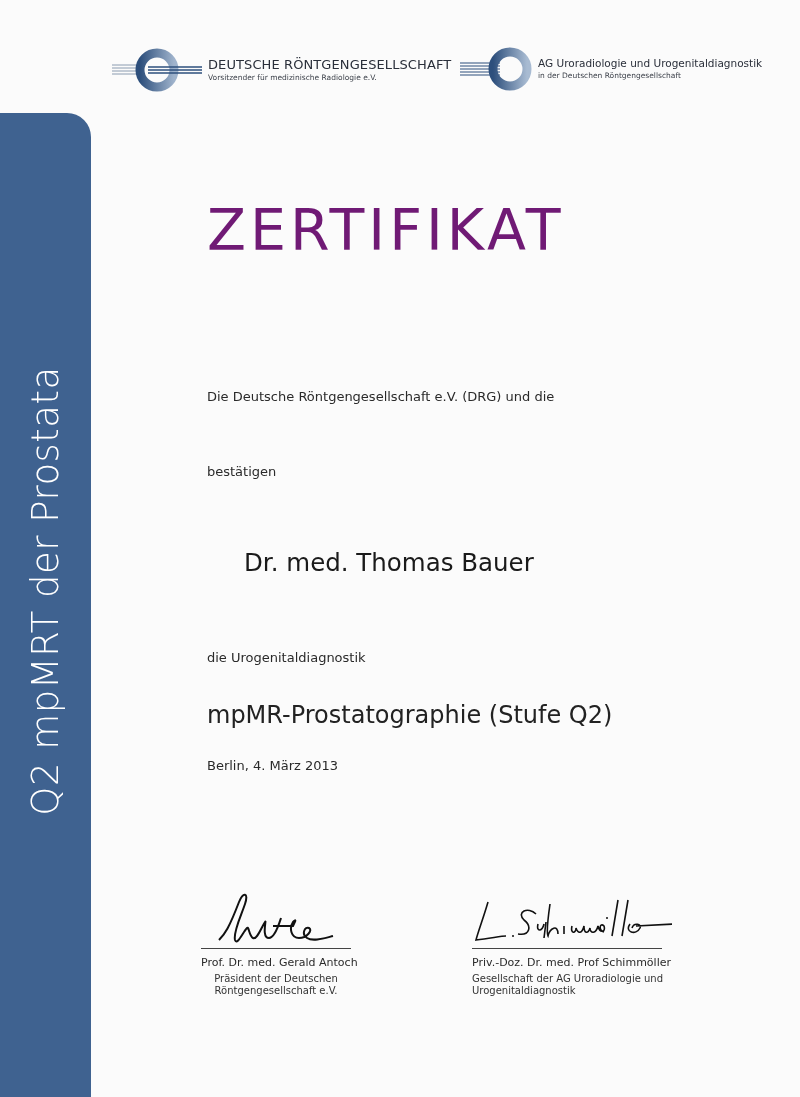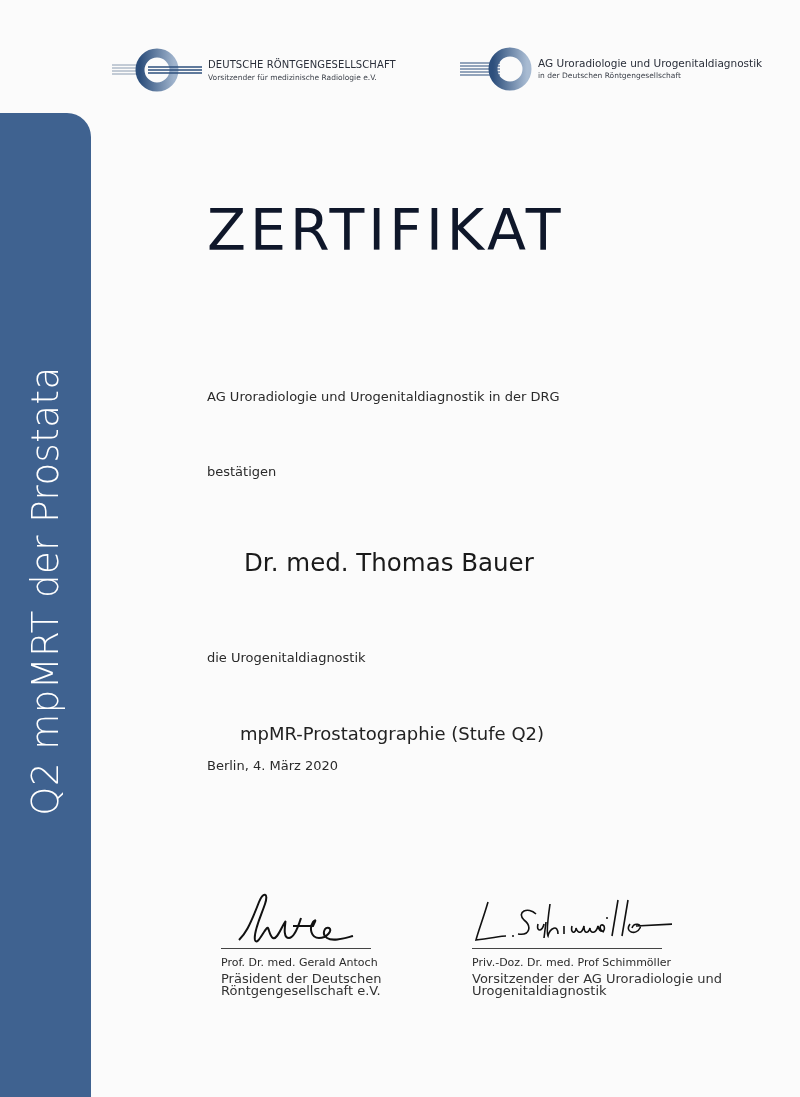--- a/index.html
+++ b/index.html
@@ -18,43 +18,43 @@
     transform:translate(-50%,-50%) rotate(-90deg);
     white-space:nowrap; color:#ffffff;
     font-family:"DejaVu Sans", sans-serif; font-size:37px; font-weight:300;
     letter-spacing:0.5px;
   }
   .logo { position:absolute; display:flex; align-items:center; }
   .logo svg { display:block; }
   .logo .txt { margin-left:6px; }
   .logo1 { left:112px; top:48px; }
   .logo2 { left:460px; top:47px; }
-  .logo1 .l1 { font-size:10px; color:#2a2f3a; letter-spacing:0.1px; line-height:15px; }
+  .logo1 .l1 { font-size:13px; color:#2a2f3a; letter-spacing:0.1px; line-height:15px; }
   .logo1 .l2 { font-size:7.5px; color:#3a3f48; line-height:12px; }
   .logo2 .l1 { font-size:10.5px; color:#2a2f3a; line-height:14px; }
   .logo2 .l2 { font-size:7.5px; color:#3a3f48; line-height:12px; }
   .title {
     position:absolute; left:207px; top:196px;
-    font-size:57px; color:#0f172a; letter-spacing:4px; font-weight:normal;
+    font-size:57px; color:#701a75; letter-spacing:4px; font-weight:normal;
     line-height:68px;
   }
   .p { position:absolute; left:207px; font-size:13px; color:#2a2a2a; line-height:24px; }
   .intro { top:385px; }
   .confirm { top:460px; }
   .name { position:absolute; left:207px; top:548px; font-size:24.5px; color:#1a1a1a;margin-left:37px; }
   .spez { top:646px; }
-  .program { position:absolute; left:207px; top:723px; font-size:18px; color:#222;margin-left:33px; }
+  .program { position:absolute; left:207px; top:701px; font-size:24px; color:#222; }
   .date { top:754px; }
   .sig { position:absolute; }
-  .sig1 { left:221px; top:888px; width:150px;text-align:center; }
+  .sig1 { left:201px; top:888px; width:150px;text-align:center; }
   .sig2 { left:472px; top:888px; width:190px; }
   .sig svg { display:block; }
   .sig .line { height:1px; background:#444; margin-top:2px; }
   .sig .nm { font-size:11px; color:#2a2a2a; margin-top:7px; white-space:nowrap; }
-  .sig .role { font-size:13px; color:#333; margin-top:4px; line-height:12px; white-space:nowrap; }
+  .sig .role { font-size:10px; color:#333; margin-top:4px; line-height:12px; white-space:nowrap; }
 </style>
 </head>
 <body>
 
 <div class="band">
   <div class="band-text">Q2 mpMRT der Prostata</div>
 </div>
 
 <div class="logo logo1">
   <svg width="90" height="44" viewBox="0 0 90 44">
@@ -102,48 +102,48 @@
   </svg>
   <div class="txt">
     <div class="l1">AG Uroradiologie und Urogenitaldiagnostik</div>
     <div class="l2">in der Deutschen Röntgengesellschaft</div>
   </div>
 </div>
 
 <div class="title">ZERTIFIKAT</div>
 
 <div class="p intro">
-  <div>AG Uroradiologie und Urogenitaldiagnostik in der DRG</div>
+  <div>Die Deutsche Röntgengesellschaft e.V. (DRG) und die</div>
 </div>
 
 <div class="p confirm">bestätigen</div>
 
 <div class="name">Dr. med. Thomas Bauer</div>
 
 <div class="p spez">die Urogenitaldiagnostik</div>
 
 <div class="program">mpMR-Prostatographie (Stufe Q2)</div>
 
-<div class="p date">Berlin, 4. März 2020</div>
+<div class="p date">Berlin, 4. März 2013</div>
 
 <div class="sig sig1">
   <svg width="150" height="58" viewBox="0 0 150 58">
     <path d="M18 52 C24 46, 28 40, 38 14 C42 4, 48 4, 44 16 C40 28, 32 44, 34 52 C36 58, 42 44, 46 40 C48 38, 48 48, 52 50 C56 52, 60 40, 64 34 C66 30, 60 50, 68 50 C74 50, 78 36, 80 30 M72 38 L92 38 C94 34, 96 30, 92 34 C88 40, 90 50, 98 50 C106 50, 112 42, 108 40 C104 38, 100 46, 106 50 C112 54, 124 50, 132 48" fill="none" stroke="#111" stroke-width="2"></path>
   </svg>
   <div class="line"></div>
   <div class="nm">Prof. Dr. med. Gerald Antoch</div>
   <div class="role">
     <div>Präsident der Deutschen</div>
     <div>Röntgengesellschaft e.V.</div>
   </div>
 </div>
 
 <div class="sig sig2">
   <svg width="200" height="58" viewBox="0 0 200 58">
     <path d="M16 14 C12 28, 6 44, 4 52 C20 50, 30 48, 34 48 M40 48 L42 48 M64 26 C56 18, 44 24, 52 32 C60 38, 58 48, 46 46 M66 36 C64 44, 70 44, 72 36 M74 34 L72 50 M78 16 C76 30, 74 44, 76 48 C78 40, 86 36, 86 46 M92 38 L92 46 M100 38 C98 46, 104 46, 104 40 C106 46, 110 46, 112 38 C112 46, 116 46, 118 40 C118 46, 124 46, 126 38 C128 46, 134 44, 132 38 C128 34, 126 42, 132 44 M134 30 L136 30 M146 12 L140 48 M156 12 L150 48 M158 36 C152 44, 164 48, 168 40 C170 36, 162 34, 160 40 M164 38 L202 36" fill="none" stroke="#111" stroke-width="1.6"></path>
   </svg>
   <div class="line"></div>
   <div class="nm">Priv.-Doz. Dr. med. Prof Schimmöller</div>
   <div class="role">
-    <div>Vorsitzender der AG Uroradiologie und</div>
+    <div>Gesellschaft der AG Uroradiologie und</div>
     <div>Urogenitaldiagnostik</div>
   </div>
 </div>
 
 </body></html>

